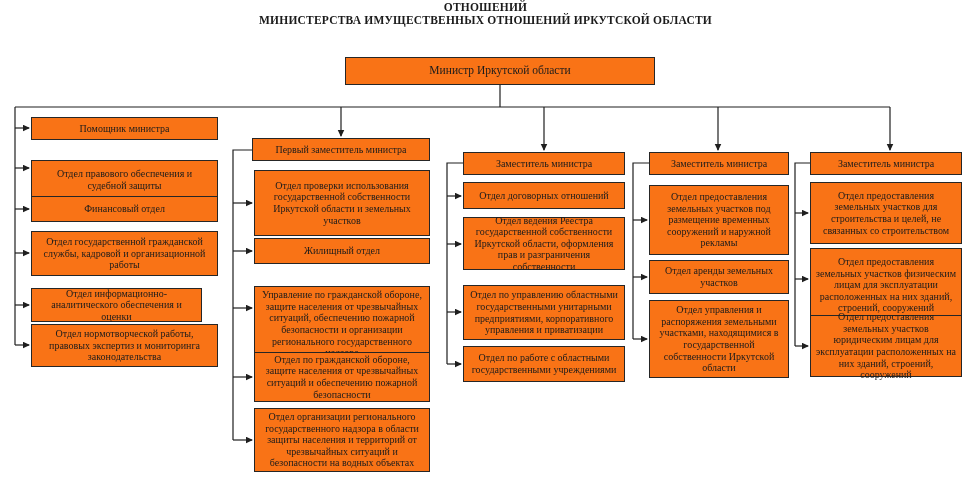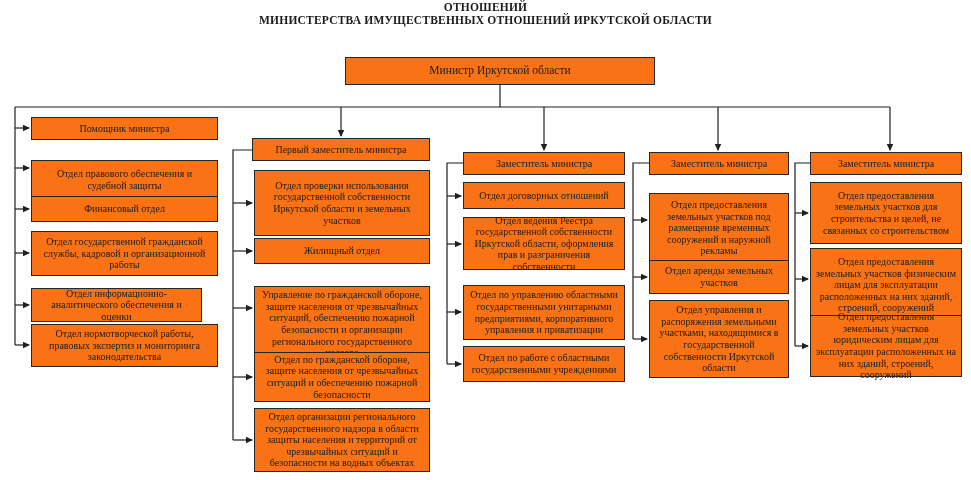--- a/index.html
+++ b/index.html
@@ -94,21 +94,21 @@
   <div class="box" style="left:254px;top:352px;width:176px;height:50px;">Отдел по гражданской обороне, защите населения от чрезвычайных ситуаций и обеспечению пожарной безопасности</div>
   <div class="box" style="left:254px;top:408px;width:176px;height:64px;">Отдел организации регионального государственного надзора в области защиты населения и территорий от чрезвычайных ситуаций и безопасности на водных объектах</div>
 
   <div class="box" style="left:463px;top:152px;width:162px;height:23px;">Заместитель министра</div>
   <div class="box" style="left:463px;top:182px;width:162px;height:27px;">Отдел договорных отношений</div>
   <div class="box" style="left:463px;top:217px;width:162px;height:53px;">Отдел ведения Реестра государственной собственности Иркутской области, оформления прав и разграничения собственности</div>
   <div class="box" style="left:463px;top:285px;width:162px;height:55px;">Отдел по управлению областными государственными унитарными предприятиями, корпоративного управления и приватизации</div>
   <div class="box" style="left:463px;top:346px;width:162px;height:36px;">Отдел по работе с областными государственными учреждениями</div>
 
   <div class="box" style="left:649px;top:152px;width:140px;height:23px;">Заместитель министра</div>
-  <div class="box" style="left:649px;top:185px;width:140px;height:70px;margin-top:8px;">Отдел предоставления земельных участков под размещение временных сооружений и наружной рекламы</div>
+  <div class="box" style="left:649px;top:185px;width:140px;height:70px;">Отдел предоставления земельных участков под размещение временных сооружений и наружной рекламы</div>
   <div class="box" style="left:649px;top:260px;width:140px;height:34px;">Отдел аренды земельных участков</div>
   <div class="box" style="left:649px;top:300px;width:140px;height:78px;">Отдел управления и распоряжения земельными участками, находящимися в государственной собственности Иркутской области</div>
 
   <div class="box" style="left:810px;top:152px;width:152px;height:23px;">Заместитель министра</div>
   <div class="box" style="left:810px;top:182px;width:152px;height:62px;">Отдел предоставления земельных участков для строительства и целей, не связанных со строительством</div>
   <div class="box" style="left:810px;top:248px;width:152px;height:74px;">Отдел предоставления земельных участков физическим лицам для эксплуатации расположенных на них зданий, строений, сооружений</div>
   <div class="box" style="left:810px;top:315px;width:152px;height:62px;">Отдел предоставления земельных участков юридическим лицам для эксплуатации расположенных на них зданий, строений, сооружений</div>
 
 </div>
 

